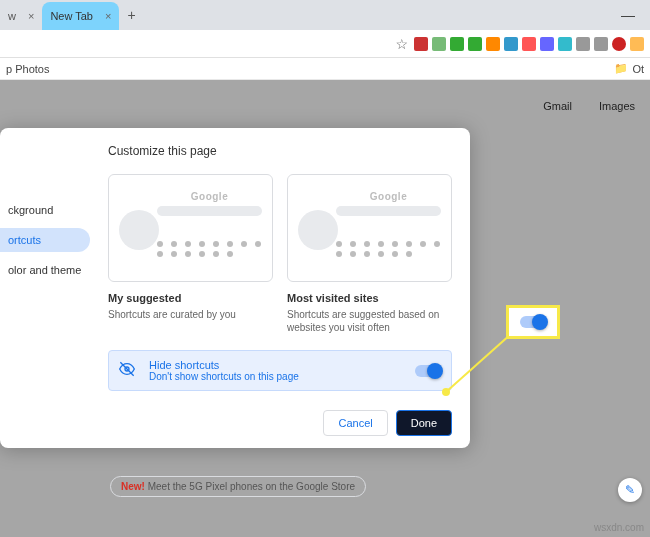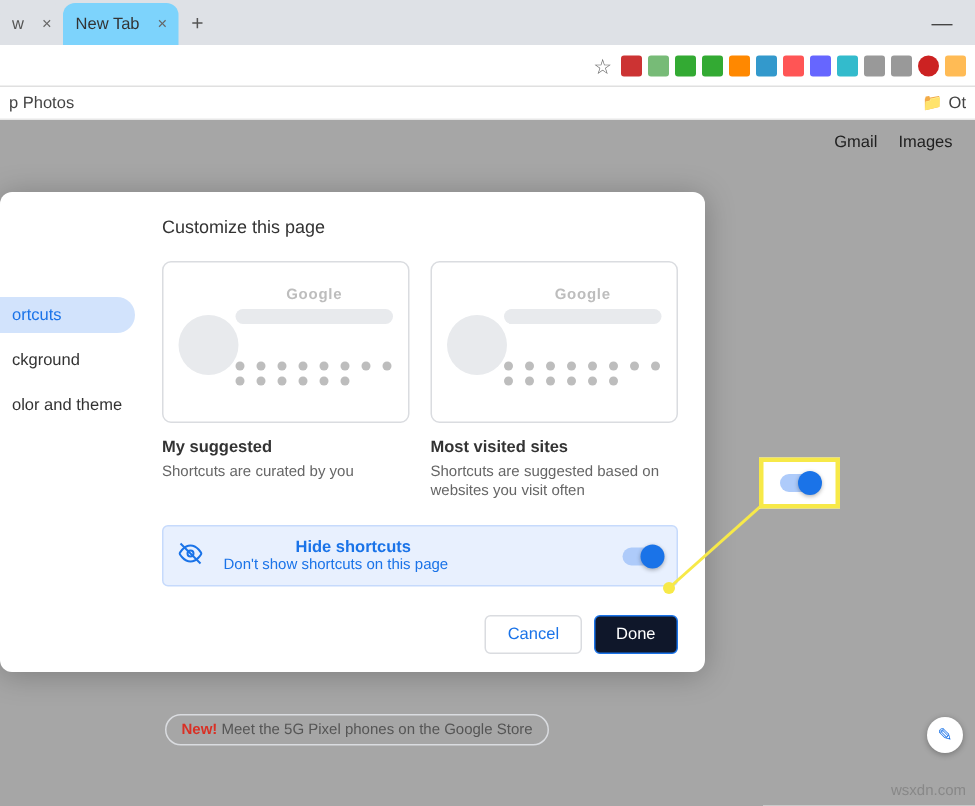--- a/index.html
+++ b/index.html
@@ -19,21 +19,21 @@
     .ext-icons { display: flex; gap: 4px; align-items: center; }
     .ext-icon { width: 14px; height: 14px; border-radius: 2px; }
     
     .bookmarks-bar { background: #fff; height: 22px; display: flex; align-items: center; padding: 0 6px; font-size: 11px; color: #444; border-bottom: 1px solid #e8e8e8; }
     .bookmarks-left { display: flex; align-items: center; gap: 4px; }
     .bookmarks-right { margin-left: auto; display: flex; align-items: center; gap: 4px; }
     .folder-icon { color: #f6b73c; }
     
     
     .page-bg { position: absolute; top: 80px; left: 0; right: 0; bottom: 0; background: #fff; }
-    .header-links { position: absolute; top: 89px; right: 15px; font-size: 11px; color: #333; display: flex; gap: 14px; }
+    .header-links { position: absolute; top: 100px; right: 15px; font-size: 11px; color: #333; display: flex; gap: 27px; }
     .overlay { position: absolute; top: 80px; left: 0; right: 0; bottom: 0; background: rgba(0,0,0,0.35); }
     
     
     .dialog { position: absolute; top: 128px; left: 0; width: 470px; height: 320px; background: #fff; border-radius: 8px; box-shadow: 0 2px 20px rgba(0,0,0,0.25); overflow: hidden; display: flex; }
     .sidebar { width: 90px; padding-top: 70px; font-size: 11px; color: #333; }
     .sidebar-item { padding: 6px 8px; border-radius: 0 12px 12px 0; margin-bottom: 6px; cursor: pointer; }
     .sidebar-item.active { background: #d2e3fc; color: #1a73e8; }
     
     .dialog-main { flex: 1; padding: 16px 18px; position: relative; }
     .dialog-title { font-size: 12px; color: #333; margin-bottom: 16px; }
@@ -45,21 +45,21 @@
     .preview-search { position: absolute; left: 48px; top: 16px; right: 10px; height: 50px; }
     .preview-google { text-align: center; font-size: 10px; color: #bdbdbd; font-weight: bold; letter-spacing: 0.5px; }
     .preview-bar { height: 10px; background: #e8eaed; border-radius: 5px; margin-top: 4px; }
     .preview-dots { position: absolute; left: 48px; top: 66px; right: 10px; display: flex; flex-wrap: wrap; gap: 4px 8px; }
     .preview-dot { width: 6px; height: 6px; border-radius: 50%; background: #bdbdbd; }
     .option-title { font-size: 11px; font-weight: bold; color: #333; margin-bottom: 4px; }
     .option-desc { font-size: 10px; color: #666; line-height: 1.3; }
     
     .hide-row { margin-top: 16px; background: #e8f0fe; border: 1px solid #c6dafc; border-radius: 4px; padding: 8px 10px; display: flex; align-items: center; }
     .eye-icon { width: 20px; color: #1a73e8; margin-right: 10px; font-size: 14px; }
-    .hide-text-title { font-size: 11px; font-weight: bold; color: #1a73e8; margin-left: 48px; }
+    .hide-text-title { font-size: 11px; font-weight: normal; color: #1a73e8; }
     .hide-text-desc { font-size: 10px; color: #1a73e8; }
     .toggle { width: 26px; height: 12px; background: #aecbfa; border-radius: 6px; position: relative; margin-left: auto; }
     .toggle-knob { position: absolute; right: -2px; top: -2px; width: 16px; height: 16px; background: #1a73e8; border-radius: 50%; box-shadow: 0 1px 3px rgba(0,0,0,0.3); }
     
     .dialog-buttons { position: absolute; right: 18px; bottom: 12px; display: flex; gap: 8px; }
     .btn { padding: 6px 14px; font-size: 11px; border-radius: 4px; cursor: pointer; border: 1px solid #dadce0; background: #fff; color: #1a73e8; }
     .btn-primary { background: #0f172a; color: #fff; border-color: #1a73e8; }
     
     
     .callout { position: absolute; top: 305px; right: 90px; width: 54px; height: 34px; background: #fff; border: 3px solid #f7e948; display: flex; align-items: center; justify-content: center; }
@@ -123,22 +123,22 @@
 <div class="page-bg"></div>
 <div class="header-links">
   <span>Gmail</span>
   <span>Images</span>
 </div>
 
 <div class="overlay"></div>
 
 <div class="dialog">
   <div class="sidebar">
+    <div class="sidebar-item">ckground</div>
     <div class="sidebar-item active">ortcuts</div>
-    <div class="sidebar-item">ckground</div>
     <div class="sidebar-item">olor and theme</div>
   </div>
   <div class="dialog-main">
     <div class="dialog-title">Customize this page</div>
     <div class="options-row">
       <div class="option-card">
         <div class="preview">
           <div class="preview-avatar"></div>
           <div class="preview-search">
             <div class="preview-google">Google</div>

